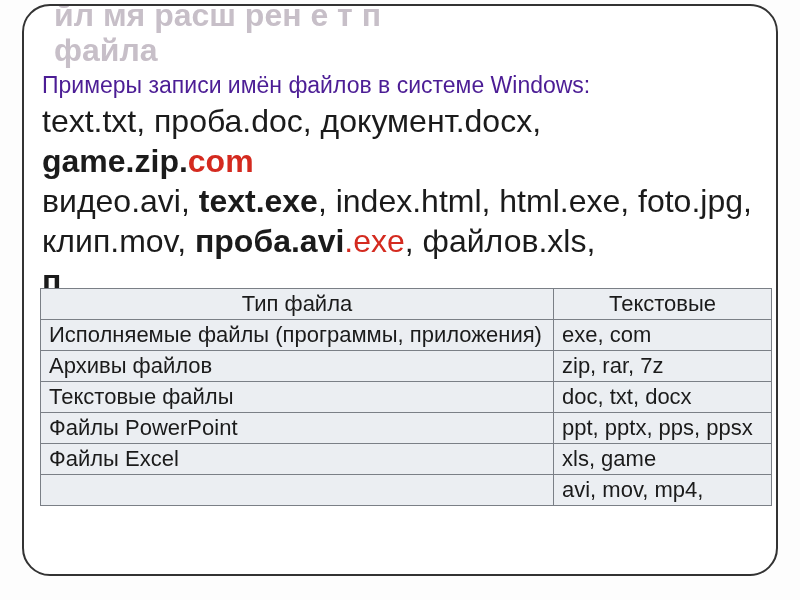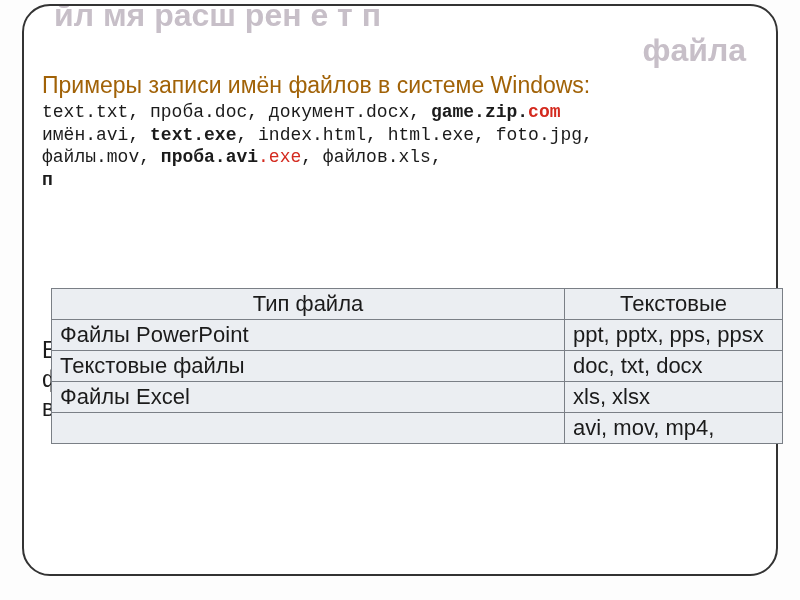--- a/index.html
+++ b/index.html
@@ -29,51 +29,49 @@
       left: 30px;
       right: 30px;
       color: #c7bfc8;
       font-size: 32px;
       font-weight: bold;
       line-height: 1.1;
       font-family: Arial, sans-serif;
     }
     .title-line2 {
       display: block;
-      text-align: right;
     }
     .content {
       margin-top: 66px;
     }
     .intro {
       font-size: 23px;
-      color: #a16207;
+      color: #4c1d95;
       margin-bottom: 2px;
     }
     .examples {
-      font-size: 18px;
+      font-size: 32px;
       color: #1b1b1b;
       line-height: 1.25;
-      font-family: Liberation Mono, monospace;
     }
     .examples .b { font-weight: bold; }
     .examples .r { color: #d42a1f; }
     .below-text {
       position: absolute;
       top: 330px;
       left: 18px;
       font-size: 23px;
       color: #1b1b1b;
       line-height: 1.25;
       z-index: 0;
     }
     table.ext {
       position: absolute;
       top: 288px;
-      left: 51px;
+      left: 40px;
       width: 732px;
       border-collapse: collapse;
       background: #ebeef2;
       font-size: 22px;
       color: #1b1b1b;
       z-index: 2;
     }
     table.ext th, table.ext td {
       border: 1px solid #7a7f86;
       padding: 2px 8px;
@@ -94,50 +92,58 @@
 
   <div class="title-area">
     <span>    йл  мя   расш рен е  т п</span>
     <span class="title-line2">файла</span>
   </div>
 
   <div class="content">
     <div class="intro">Примеры записи имён файлов в системе Windows:</div>
     <div class="examples">
       <span>text.txt, проба.doc, документ.docx, </span><span class="b">game.zip.</span><span class="b r">com</span><br>
-      <span>имён.avi, </span><span class="b">text.exe</span><span>, index.html, html.exe, foto.jpg,</span><br>
-      <span>файлы.mov, </span><span class="b">проба.avi</span><span class="r">.exe</span><span>, файлов.xls, </span><br>
+      <span>видео.avi, </span><span class="b">text.exe</span><span>, index.html, html.exe, foto.jpg,</span><br>
+      <span>клип.mov, </span><span class="b">проба.avi</span><span class="r">.exe</span><span>, файлов.xls, </span><br>
       <span class="b">п</span>
     </div>
   </div>
 
   <div class="below-text">
     <span>Е</span><br>
     <span>ф</span><br>
     <span>в</span>
   </div>
 
 </div>
 
 <table class="ext">
   <tbody>
       <tr>
     <th>Тип файла</th>
     <th class="c2">Текстовые</th>
   </tr>
   <tr>
-        <td>Файлы PowerPoint</td>
-        <td class="c2">ppt, pptx, pps, ppsx</td>
+        <td>Исполняемые файлы (программы, приложения)</td>
+        <td class="c2">exe, com</td>
+      </tr>
+  <tr>
+        <td>Архивы файлов</td>
+        <td class="c2">zip, rar, 7z</td>
       </tr>
   <tr>
         <td>Текстовые файлы</td>
         <td class="c2">doc, txt, docx</td>
       </tr>
   <tr>
+        <td>Файлы PowerPoint</td>
+        <td class="c2">ppt, pptx, pps, ppsx</td>
+      </tr>
+  <tr>
         <td>Файлы Excel</td>
-        <td class="c2">xls, xlsx</td>
+        <td class="c2">xls, game</td>
       </tr>
   <tr>
         <td></td>
         <td class="c2">avi, mov, mp4,</td>
       </tr>
 </tbody>
   </table>
 
 </body></html>

